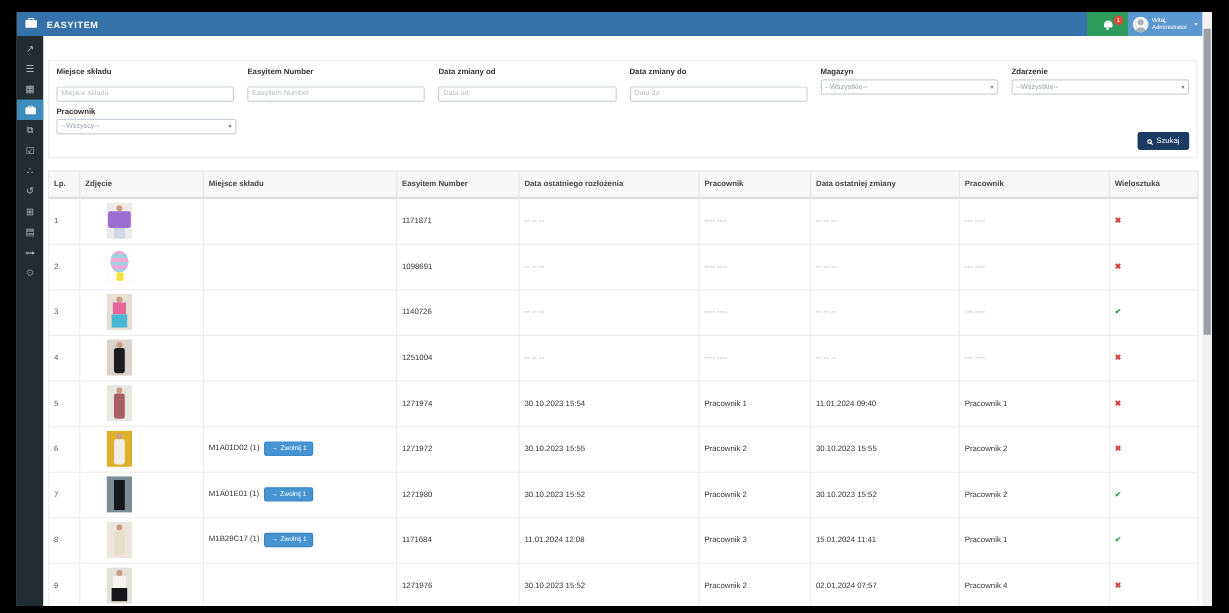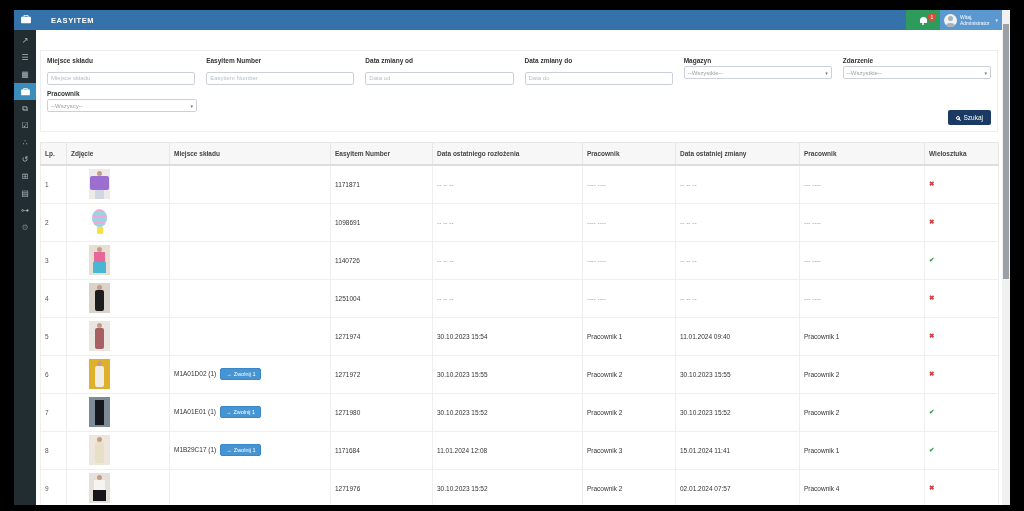--- a/index.html
+++ b/index.html
@@ -4,21 +4,21 @@
 <style>
   * { margin:0; padding:0; box-sizing:border-box; }
   html,body { width:1024px; height:511px; background:#000; overflow:hidden;
               font-family:"Liberation Sans", sans-serif; }
   .app { position:absolute; left:14px; top:10px; width:996px; height:495px;
          background:#fff; overflow:hidden; }
 
   
   .topbar { position:absolute; left:0; top:0; height:20px; width:988px;
             background:#3572a9; display:flex; align-items:center; justify-content:space-between; z-index:5; }
-  .brand { display:flex; align-items:center; gap:20px; padding-left:7px; color:#fff;
+  .brand { display:flex; align-items:center; gap:8px; padding-left:7px; color:#fff;
            font-size:7.5px; font-weight:bold; letter-spacing:.6px; }
   .topbar-right { display:flex; height:20px; }
   .notif { width:34px; background:#2e9a5c; display:flex; align-items:center; justify-content:center; position:relative; }
   .bell { width:7px; height:6px; background:#fff; border-radius:4px 4px 1px 1px; position:relative; }
   .bell::after { content:''; position:absolute; left:2.5px; bottom:-2px; width:2px; height:2px; border-radius:50%; background:#fff; }
   .badge { position:absolute; top:3px; right:4px; min-width:8px; height:8px; border-radius:4px;
            background:#dd4b39; color:#fff; font-size:5px; line-height:8px; text-align:center; }
   .user { width:62px; background:#5b98d0; display:flex; align-items:center; gap:3px; padding:0 4px; }
   .avatar { width:13px; height:13px; border-radius:50%; background:#f1f3f5; position:relative; overflow:hidden; flex:none; }
   .avatar::before { content:''; position:absolute; top:2px; left:4px; width:5px; height:5px; border-radius:50%; background:#a9b1b9; }

